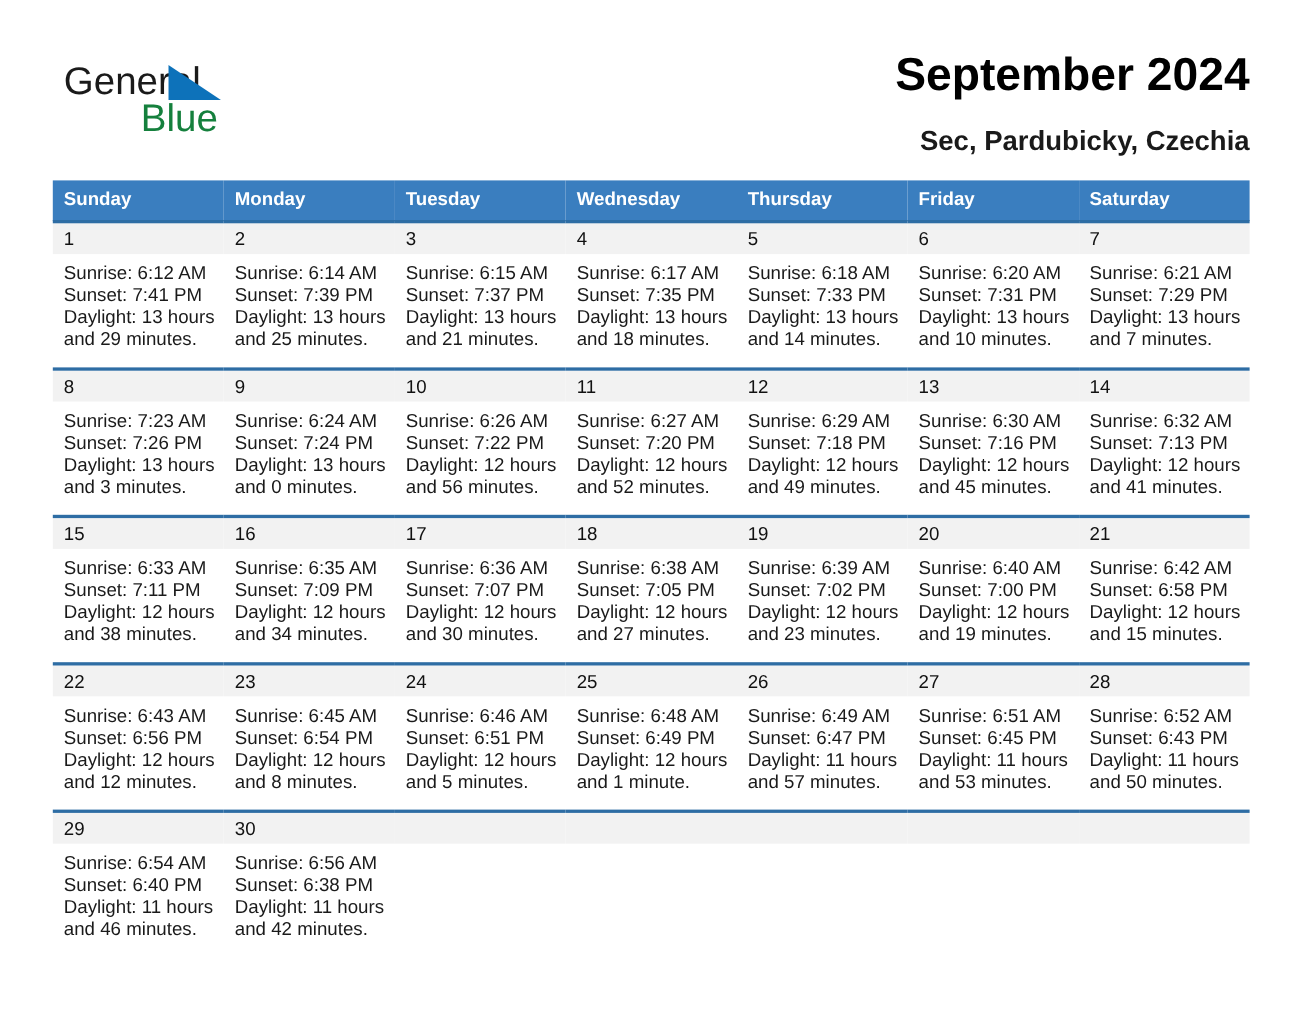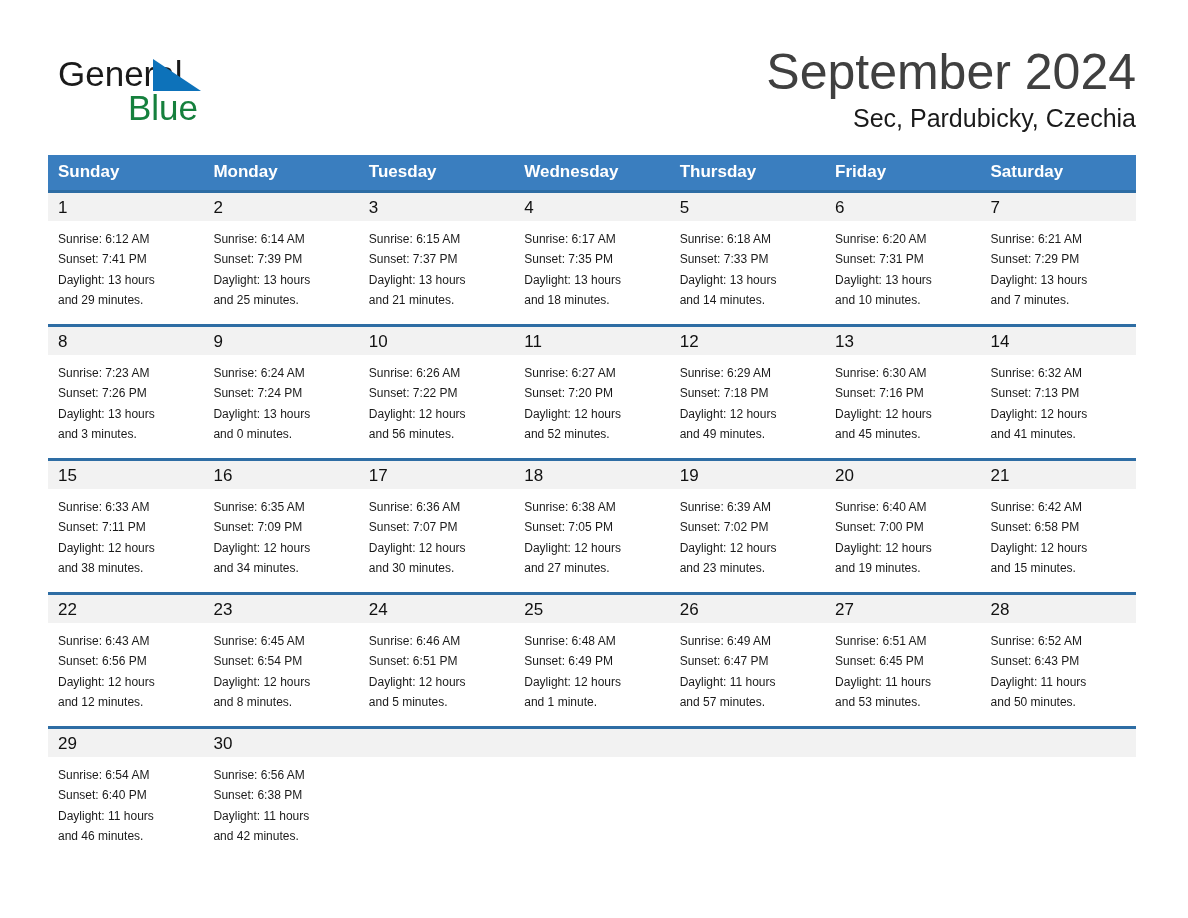--- a/index.html
+++ b/index.html
@@ -58,31 +58,31 @@
     top: 44px;
     left: 70px;
     font-weight: 400;
   }
 
   .titleblock {
     text-align: right;
     padding-top: 0px;
   }
   .cal-title {
-    font-size: 50px;
-    font-weight: 400;
-    color: #404040;
+    font-size: 42px;
+    font-weight: 700;
+    color: #000000;
     line-height: 1.06;
     white-space: nowrap;
   }
   .cal-subtitle {
     font-size: 25px;
-    font-weight: 400;
+    font-weight: 700;
     color: #1a1a1a;
-    margin-top: 6px;
+    margin-top: 24px;
     line-height: 1.1;
     white-space: nowrap;
   }
 
   
   .cal-wrap {
     margin: 22px 52px 0 48px;
   }
   table.calendar {
     border-collapse: collapse;
@@ -116,21 +116,21 @@
     padding: 6px 0 6px 10px;
     line-height: 1.1;
     height: 16px;
     box-sizing: content-box;
   }
   .daynum.empty {
     color: transparent;
   }
   .dayinfo {
     padding: 8px 8px 0 10px;
-    font-size: 12px;
+    font-size: 17px;
     line-height: 20.2px;
     color: #1a1a1a;
   }
   .dayinfo div {
     white-space: nowrap;
   }
 </style>
 </head>
 <body>
 

